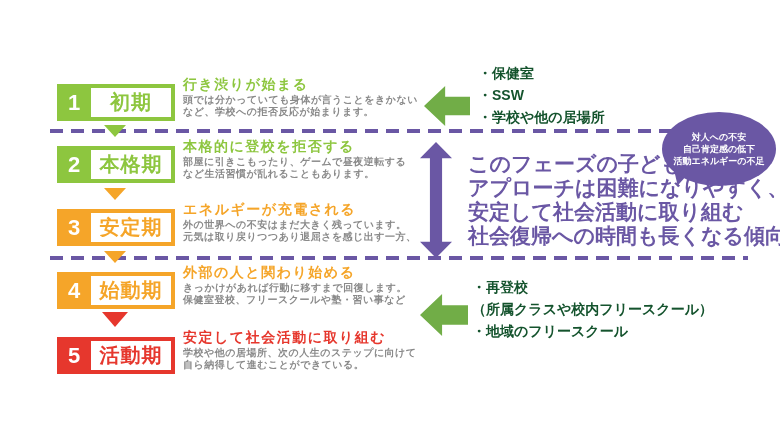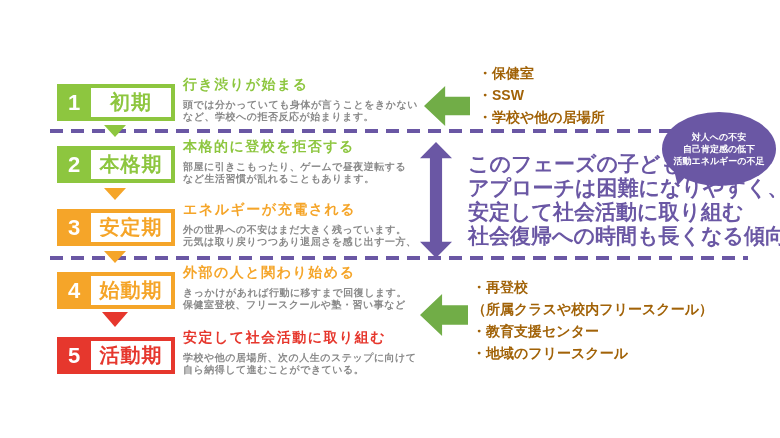--- a/index.html
+++ b/index.html
@@ -16,39 +16,39 @@
   .bg-red    { background:#e6372d; }
 
   .stage-row { position:absolute; left:57px; display:flex; }
   .badge { width:118px; height:37px; position:relative; flex:none; }
   .badge-num { position:absolute; left:0; top:0; width:34px; height:37px;
                color:#fff; font-weight:bold; font-size:22px; line-height:37px; text-align:center; }
   .badge-name { position:absolute; left:34px; top:4px; right:4px; bottom:4px; background:#fff;
                 font-weight:bold; font-size:20px; line-height:29px; text-align:center; letter-spacing:1px; }
   .stage-text { position:absolute; left:126px; top:-8px; width:240px; }
   .stage-title { font-weight:bold; font-size:14px; letter-spacing:1.5px; white-space:nowrap; }
-  .stage-desc { margin-top:5px; font-size:10px; line-height:12px; letter-spacing:0.5px;
+  .stage-desc { font-size:10px; line-height:12px; letter-spacing:0.5px;
                 color:#8a8a8a; font-weight:bold; white-space:nowrap; }
 
   .tri { position:absolute; width:0; height:0; z-index:3;
          border-left:11px solid transparent; border-right:11px solid transparent; }
   .tri-green  { border-top:12px solid #8dc63f; }
   .tri-orange { border-top:12px solid #f5a529; }
   .tri-red    { border-left:13px solid transparent; border-right:13px solid transparent;
                 border-top:15px solid #e6372d; }
 
   .dash { position:absolute; height:4px; z-index:2;
           background:repeating-linear-gradient(90deg,#6a57a4 0 13px,transparent 13px 21px); }
 
   .block-arrow-left { position:absolute; background:#71ad47;
           clip-path:polygon(0 50%, 46% 0, 46% 27%, 100% 27%, 100% 73%, 46% 73%, 46% 100%); }
   .dbl-arrow-v { position:absolute; background:#6a57a4;
           clip-path:polygon(50% 0, 100% 14%, 69% 14%, 69% 86%, 100% 86%, 50% 100%, 0 86%, 31% 86%, 31% 14%, 0 14%); }
 
-  .note-list { position:absolute; font-size:14px; font-weight:bold; color:#a16207; line-height:22px; white-space:nowrap; }
+  .note-list { position:absolute; font-size:14px; font-weight:bold; color:#14532d; line-height:22px; white-space:nowrap; }
   .purple-note { position:absolute; font-size:21px; font-weight:bold; color:#6a57a4; line-height:24px; white-space:nowrap; }
 
   .bubble { position:absolute; left:662px; top:112px; width:114px; height:74px;
             background:#6a57a4; border-radius:50%; z-index:4;
             display:flex; align-items:center; justify-content:center; text-align:center; }
   .bubble-text { color:#fff; font-size:9px; font-weight:bold; line-height:12px; width:96px; }
   .bubble-tail { position:absolute; left:668px; top:168px; width:0; height:0; z-index:4;
             border-top:16px solid #6a57a4; border-left:14px solid transparent;
             border-right:4px solid transparent; transform:rotate(28deg); }
 </style>
@@ -155,17 +155,16 @@
       <div>対人への不安</div>
       <div>自己肯定感の低下</div>
       <div>活動エネルギーの不足</div>
     </div>
   </div>
 
   <div class="block-arrow-left" style="left:420px; top:294px; width:48px; height:42px;"></div>
   <div class="note-list" style="left:472px; top:276px;">
     <div>・再登校</div>
     <div>（所属クラスや校内フリースクール）</div>
-    <div>・教育支援センター</div>
     <div>・地域のフリースクール</div>
   </div>
 
 </div>
 
 </body></html>

